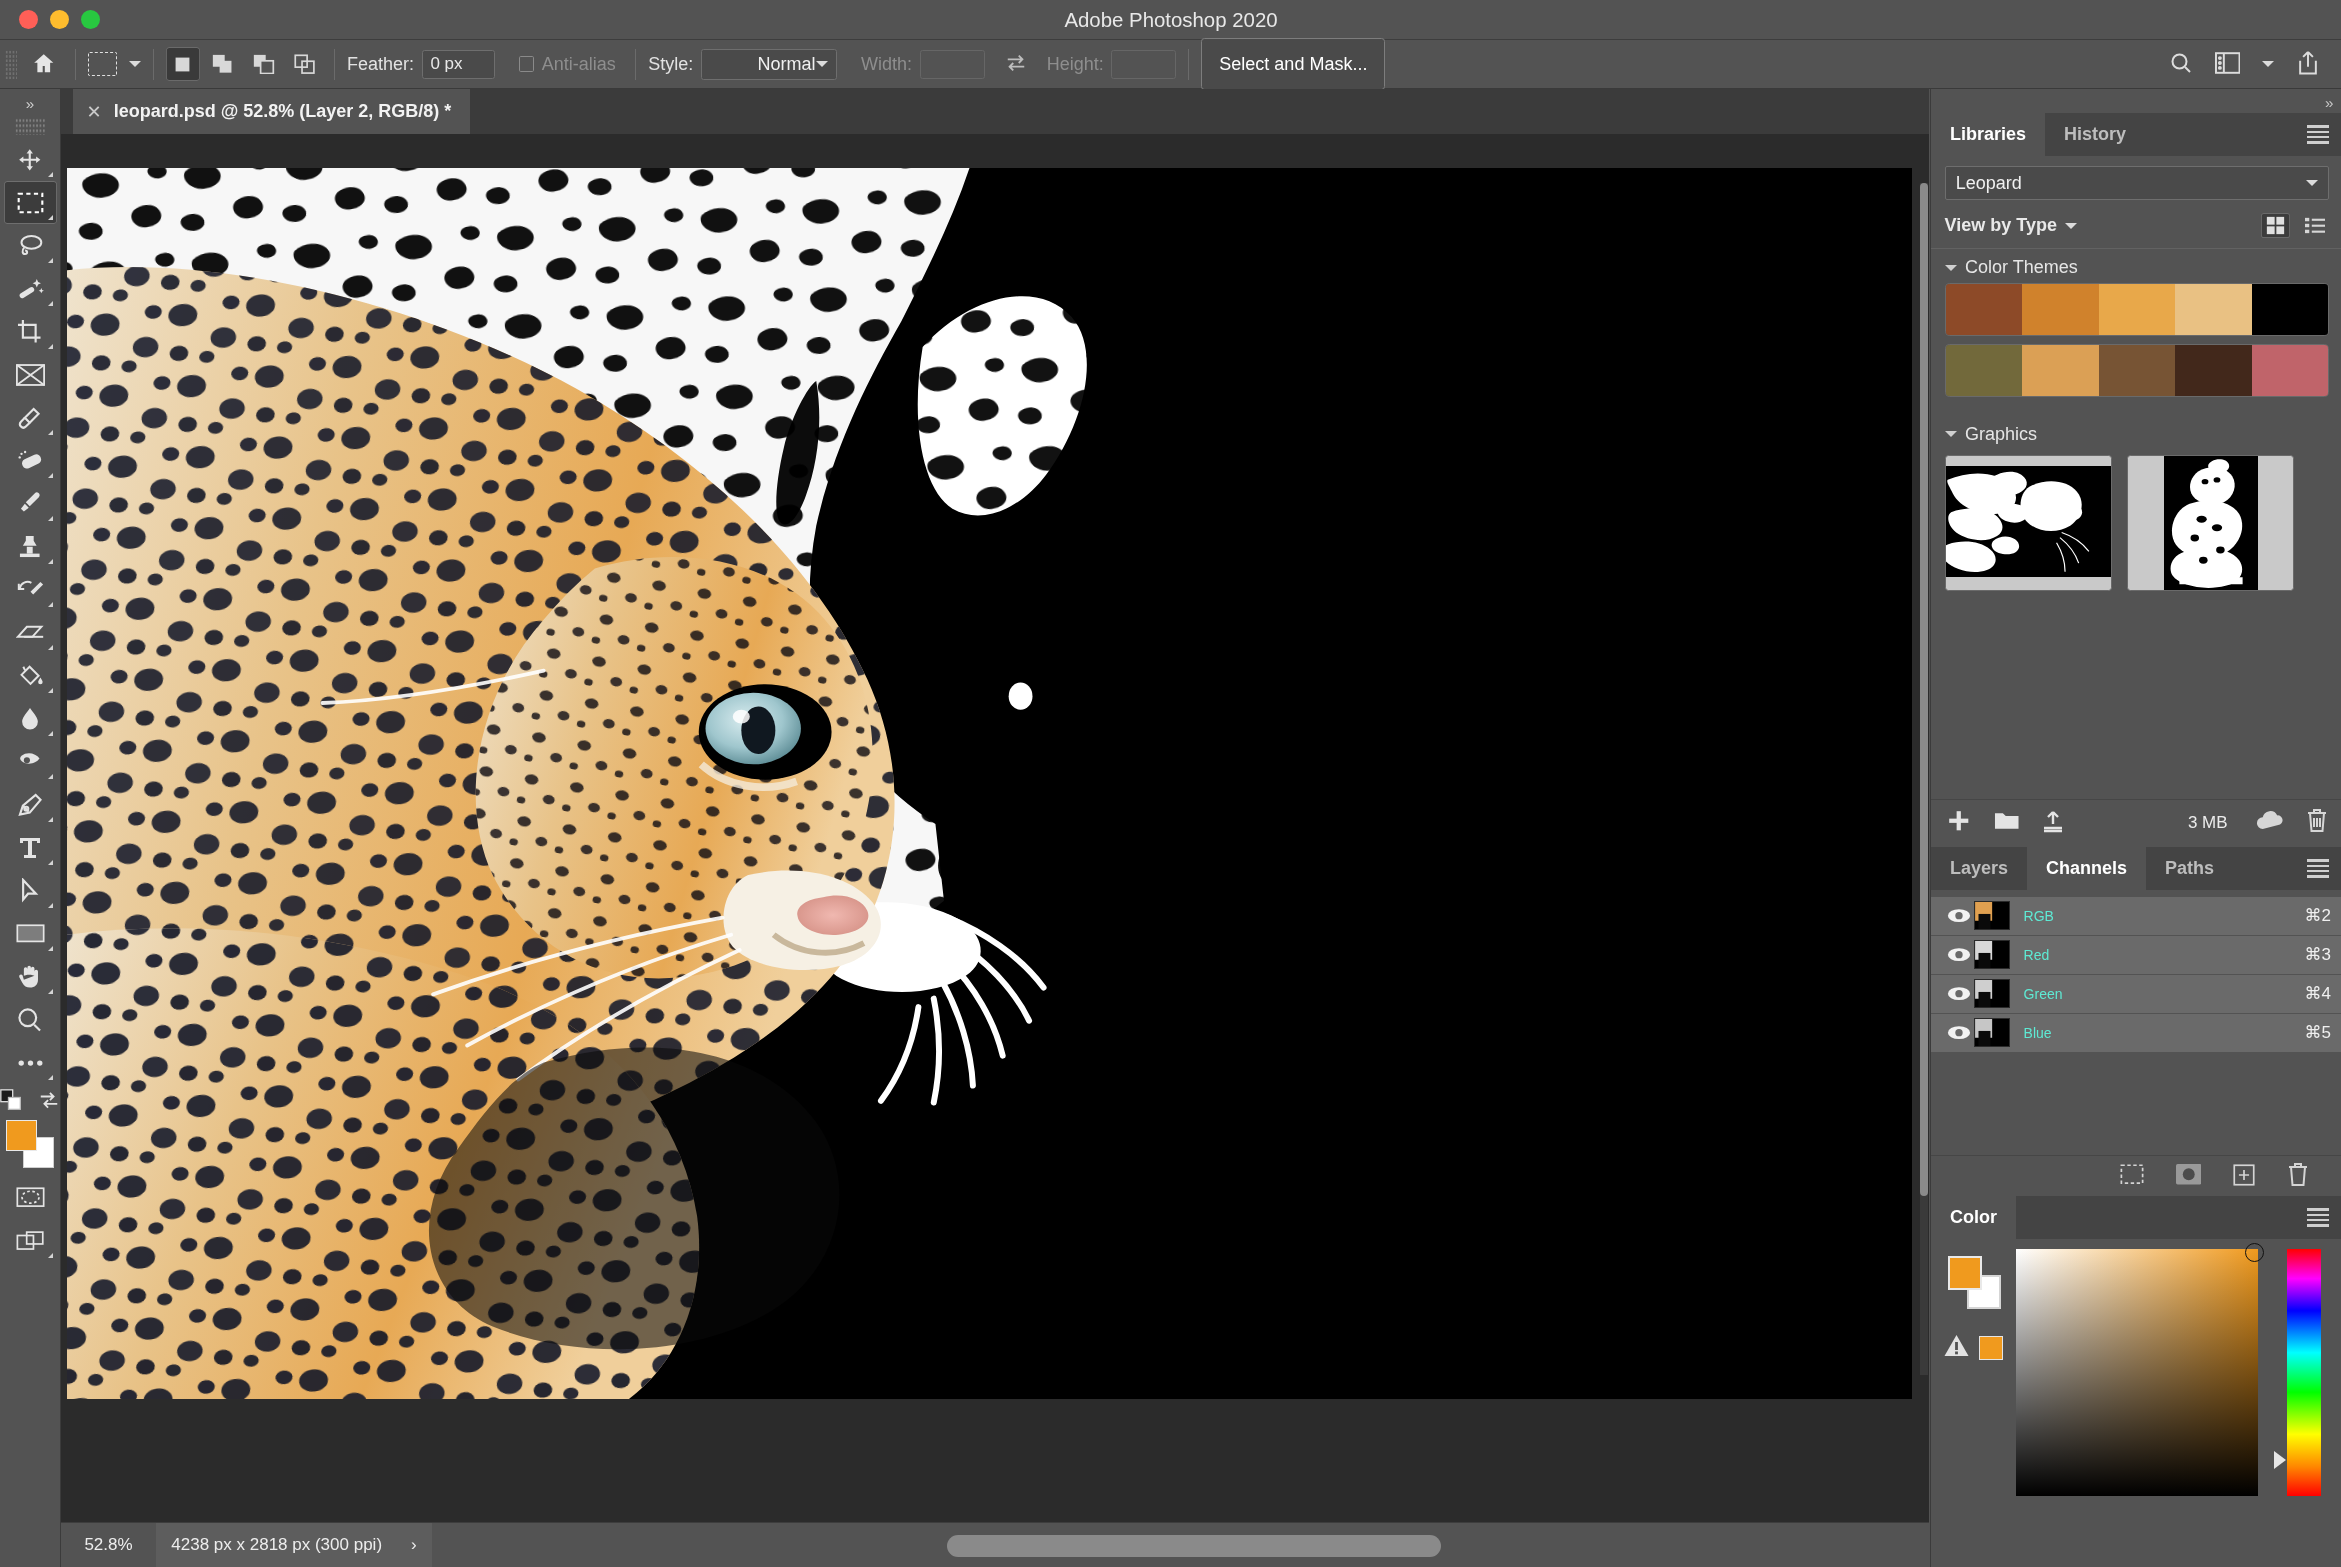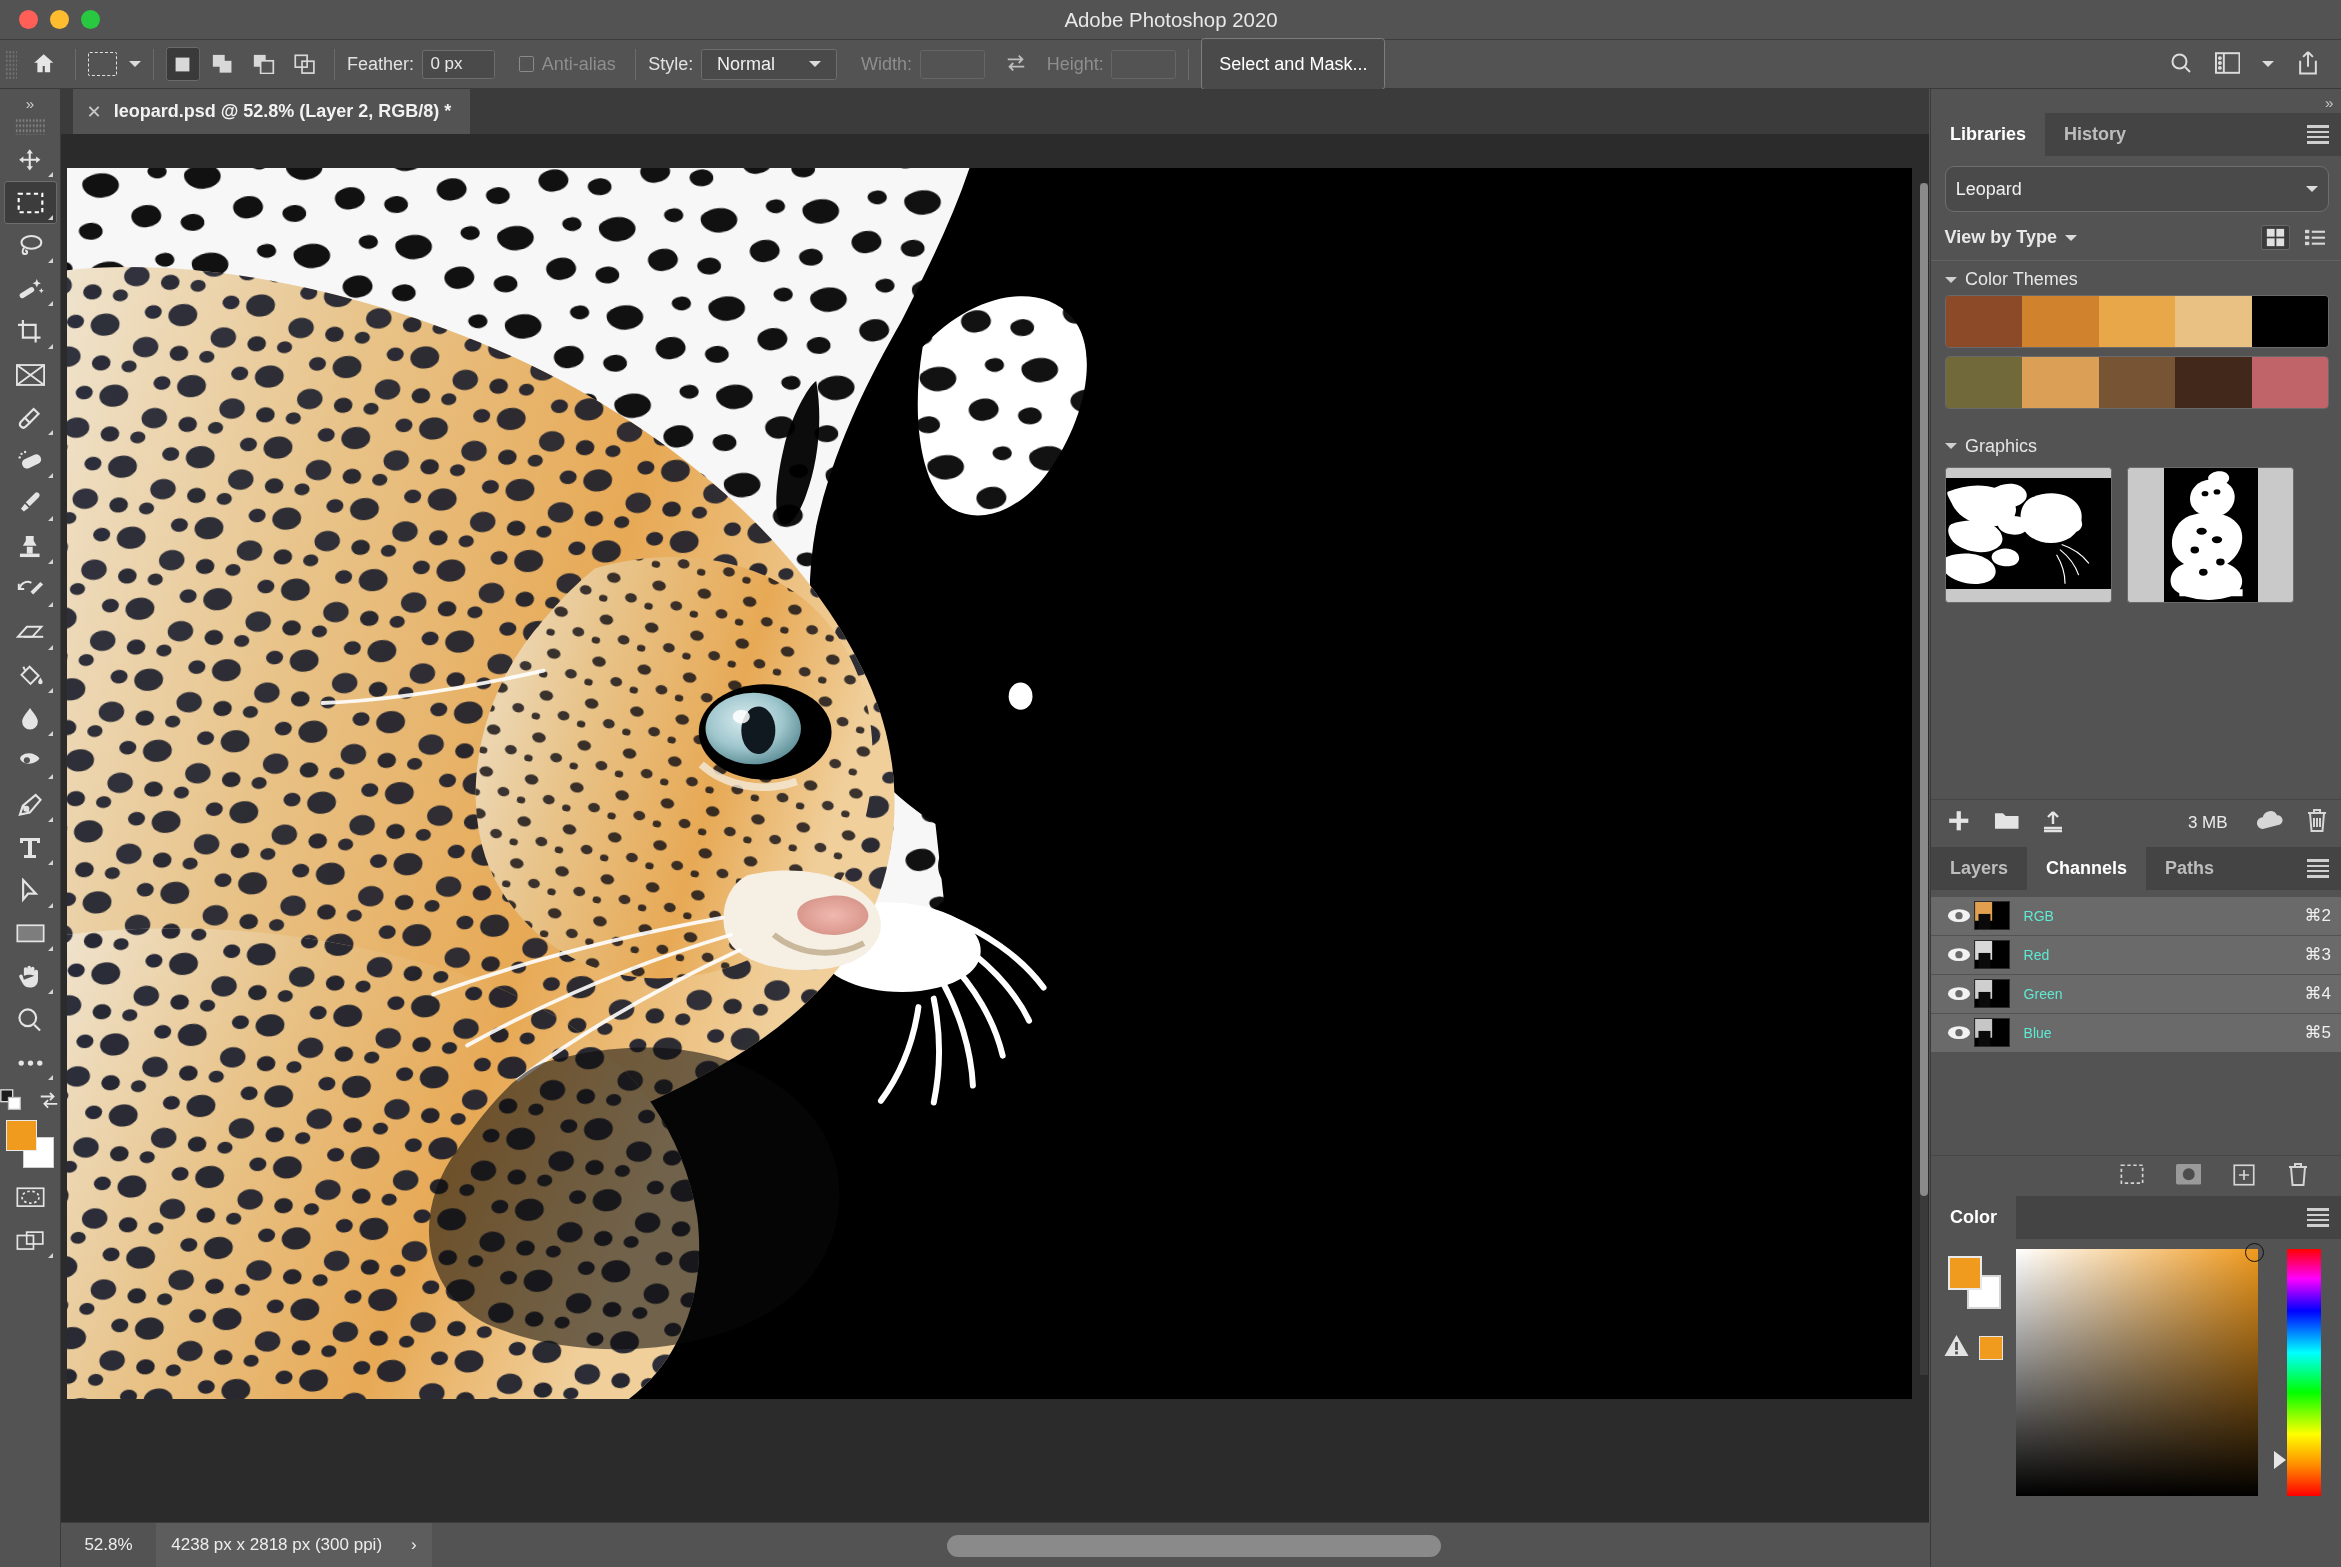--- a/index.html
+++ b/index.html
@@ -56,21 +56,21 @@
   .fieldbox {
     background: #4a4a4a; border: 0.9px solid #6e6e6e; border-radius: 2.6px;
     height: 29px; color: #e8e8e8; font-size: 17px;
     display: flex; align-items: center; padding: 0 7.7px;
   }
   .fieldbox.disabled { background: #535353; border-color: #666; }
   .chkbox { width: 15.3px; height: 15.3px; border: 0.9px solid #8a8a8a; border-radius: 1.7px; margin-right: 7.7px; }
   .selbox {
     background: #4a4a4a; border: 0.9px solid #6e6e6e; border-radius: 2.6px;
     height: 31px; min-width: 128px; color: #f0f0f0; font-size: 18px;
-    display: flex; align-items: center; justify-content: center; padding: 0 8.5px; gap: 34px;
+    display: flex; align-items: center; justify-content: flex-end; padding: 0 8.5px;
   }
   #selmask-btn {
     background: #4a4a4a; border: 0.9px solid #7d7d7d; border-radius: 3.4px;
     height: 52px; color: #ffffff; font-size: 18px;
     display: flex; align-items: center; padding: 0 17px;
   }
   .ob-right { margin-left: auto; display: flex; align-items: center; gap: 22px; padding-right: 22px; }
 
   
   #toolbar {
@@ -162,22 +162,22 @@
   #lib-search {
     display:flex; align-items:center; gap: 10.2px; padding: 0 13.6px; height: 43px;
     border-bottom: 0.9px solid #626262; margin: 5.1px 10.2px 0;
   }
   #lib-search input {
     flex: 1; background: transparent; border: none; outline: none;
     color: #bcbcbc; font-size: 18px; font-style: italic;
     font-family: "Liberation Sans", sans-serif;
   }
   #lib-select {
-    margin: 10.2px 13.6px 0; height: 46px; background: #4a4a4a; border: 0.9px solid #6e6e6e;
-    border-radius: 9px; color: #f0f0f0; font-size: 18px;
+    margin: 10.2px 13.6px 0; height: 34px; background: #4a4a4a; border: 0.9px solid #6e6e6e;
+    border-radius: 2px; color: #f0f0f0; font-size: 18px;
     display:flex; align-items:center; justify-content:space-between; padding: 0 10.2px;
   }
   #lib-viewrow { display:flex; align-items:center; margin: 8.5px 13.6px 0; height: 34px; font-weight: bold; }
   #lib-viewrow .vt { color: #e9e9e9; font-size: 18px; margin-right: 8.5px; }
   .viewicons { margin-left: auto; display:flex; align-items:center; gap: 10.2px; }
   .vicon { width: 29px; height: 25.5px; display:flex;align-items:center;justify-content:center; border-radius:2.6px; }
   .vicon.active { background: #3c3c3c; box-shadow: inset 0 0 0 0.9px #6a6a6a; }
 
   .sec-header { display:flex; align-items:center; gap: 8.5px; padding: 8.5px 13.6px 5.1px; color:#e6e6e6; font-size:18px; }
   .tri-down { width:0;height:0;border-left:6px solid transparent;border-right:6px solid transparent;border-top:6.8px solid #d0d0d0; }

